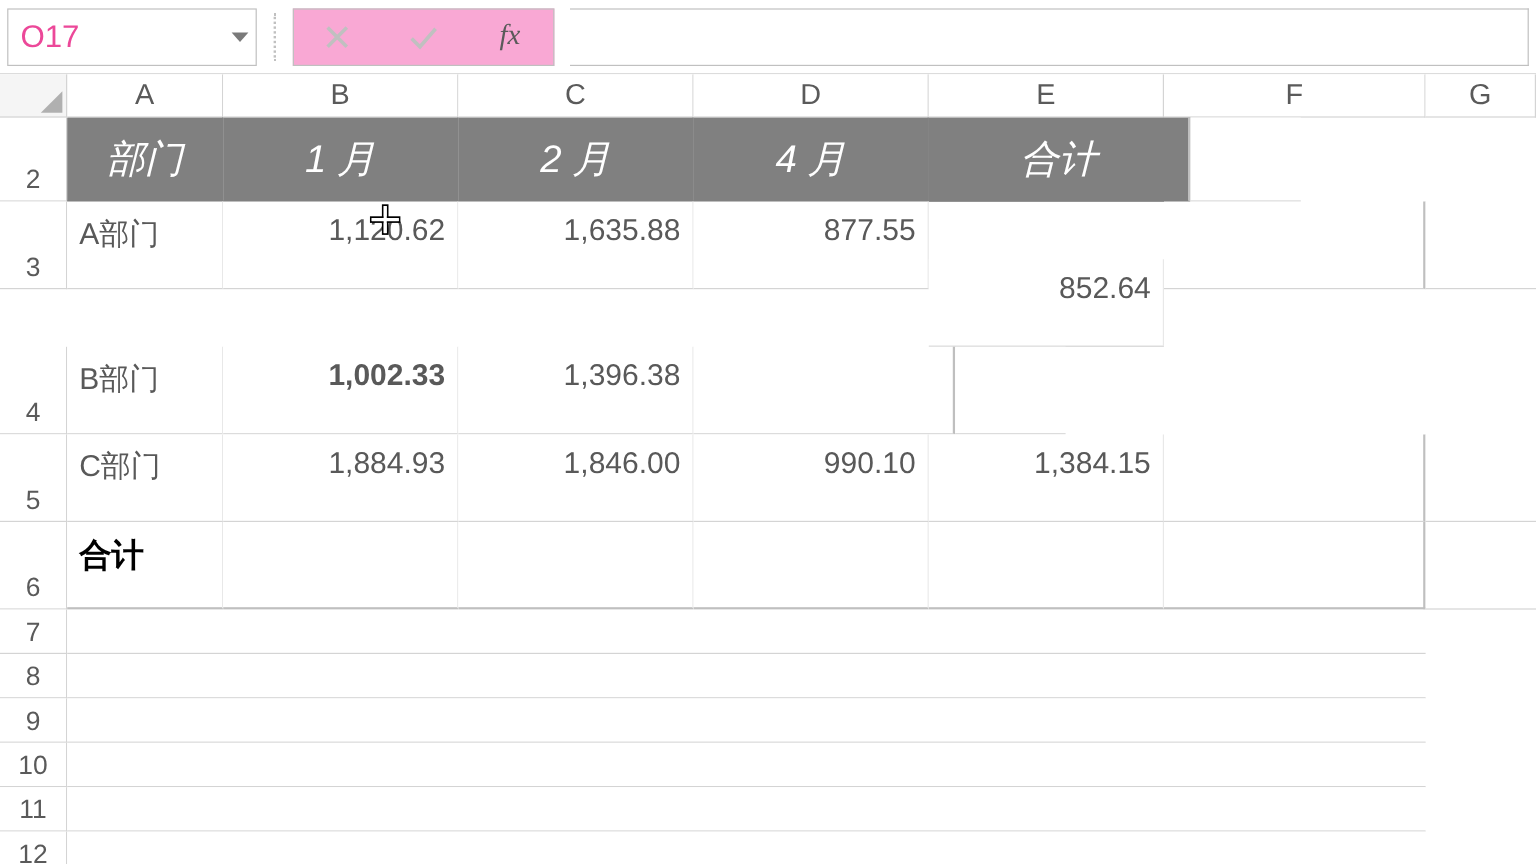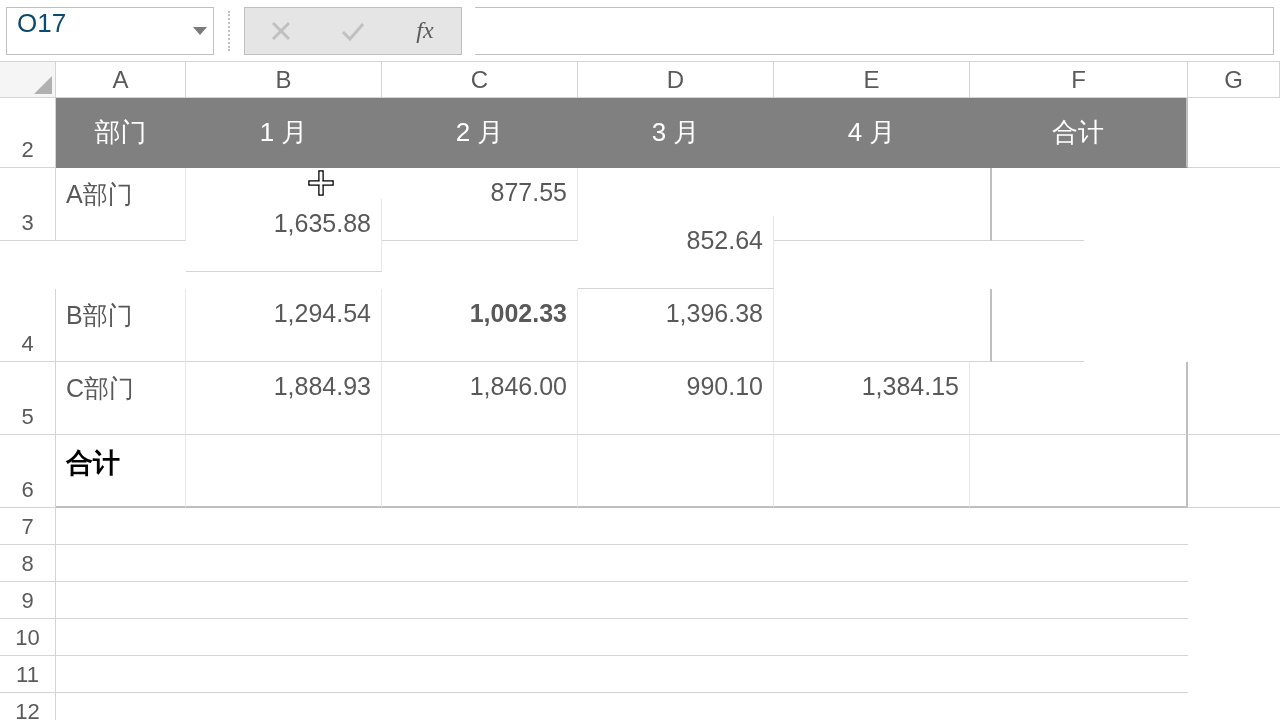--- a/index.html
+++ b/index.html
@@ -17,24 +17,24 @@
       height: 62px;
       border-bottom: 1px solid #d4d4d4;
       padding: 8px 6px;
       gap: 14px;
     }
     .name-box {
       width: 208px;
       height: 48px;
       border: 1px solid #c0c0c0;
       display: flex;
-      align-items: flex-start;
+      align-items: center;
       padding: 0 10px;
       font-size: 26px;
-      color: #0c4a6e;
+      color: #ec4899;
       position: relative;
       background: #fff;
     }
     .name-box .dropdown {
       position: absolute;
       right: 6px;
       top: 50%;
       transform: translateY(-50%);
       width: 0; height: 0;
       border-left: 7px solid transparent;
@@ -44,21 +44,21 @@
     .fb-sep {
       width: 1px;
       height: 40px;
       border-left: 2px dotted #c0c0c0;
     }
     .fb-buttons {
       display: flex;
       align-items: flex-end;
       height: 48px;
       border: 1px solid #c0c0c0;
-      background: #e5e5e5;
+      background: #f9a8d4;
     }
     .fb-btn {
       width: 72px;
       height: 100%;
       display: flex;
       align-items: center;
       justify-content: center;
       color: #b8b8b8;
       font-size: 26px;
     }
@@ -132,23 +132,24 @@
       align-items: center;
       font-size: 25px;
       color: #595959;
       padding: 0 10px;
       background: #fff;
     }
     .header-cell {
       background: #808080;
       color: #ffffff;
       justify-content: center;
-      font-size: 26px;
+      font-size: 32px;
       border-right: 1px solid #808080;
       border-bottom: 1px solid #808080;
+      font-style: italic;
     }
     .data-cell-text {
       justify-content: flex-start;
       color: #595959;
     }
     .data-cell-num {
       justify-content: flex-end;
       color: #595959;
     }
     .tbl-border-bottom {
@@ -224,40 +225,39 @@
     <div class="col-h wE">E</div>
     <div class="col-h wF">F</div>
     <div class="col-h wG">G</div>
   </div>
 
   <div class="row">
     <div class="row-h h-hdr">2</div>
     <div class="cell header-cell wA h-hdr">部门</div>
     <div class="cell header-cell wB h-hdr">1 月</div>
     <div class="cell header-cell wC h-hdr">2 月</div>
-    <div class="cell header-cell wD h-hdr">3 月</div>
     <div class="cell header-cell wE h-hdr">4 月</div>
     <div class="cell header-cell wF h-hdr last-f">合计</div>
     <div class="cell empty-cell wG h-hdr"></div>
   </div>
 
   <div class="row">
     <div class="row-h h-data">3</div>
     <div class="cell data-cell-text wA h-data" style="align-items:flex-start;padding-top:10px;">A部门</div>
-    <div class="cell data-cell-num wC h-data" style="align-items:flex-start;padding-top:10px;margin-top:31px;">1,635.88</div>
+    <div class="cell data-cell-num wB h-data" style="align-items:flex-start;padding-top:10px;">1,120.62</div>
+    <div class="cell data-cell-num wC h-data" style="align-items:flex-start;padding-top:10px;">1,635.88</div>
     <div class="cell data-cell-num wD h-data" style="align-items:flex-start;padding-top:10px;">877.55</div>
     <div class="cell data-cell-num wE h-data" style="align-items:flex-start;padding-top:10px;margin-top:48px;">852.64</div>
     <div class="cell wF h-data last-f"></div>
     <div class="cell empty-cell wG h-data"></div>
   </div>
 
   <div class="row">
     <div class="row-h h-data">4</div>
     <div class="cell data-cell-text wA h-data" style="align-items:flex-start;padding-top:10px;">B部门</div>
-    <div class="cell data-cell-num wB h-data" style="align-items:flex-start;padding-top:10px;">1,294.54</div>
     <div class="cell data-cell-num wD h-data" style="align-items:flex-start;padding-top:10px;font-weight:bold;">1,002.33</div>
     <div class="cell data-cell-num wE h-data" style="align-items:flex-start;padding-top:10px;">1,396.38</div>
     <div class="cell wF h-data last-f"></div>
     <div class="cell empty-cell wG h-data"></div>
   </div>
 
   <div class="row">
     <div class="row-h h-data">5</div>
     <div class="cell data-cell-text wA h-data" style="align-items:flex-start;padding-top:10px;">C部门</div>
     <div class="cell data-cell-num wB h-data" style="align-items:flex-start;padding-top:10px;">1,884.93</div>

